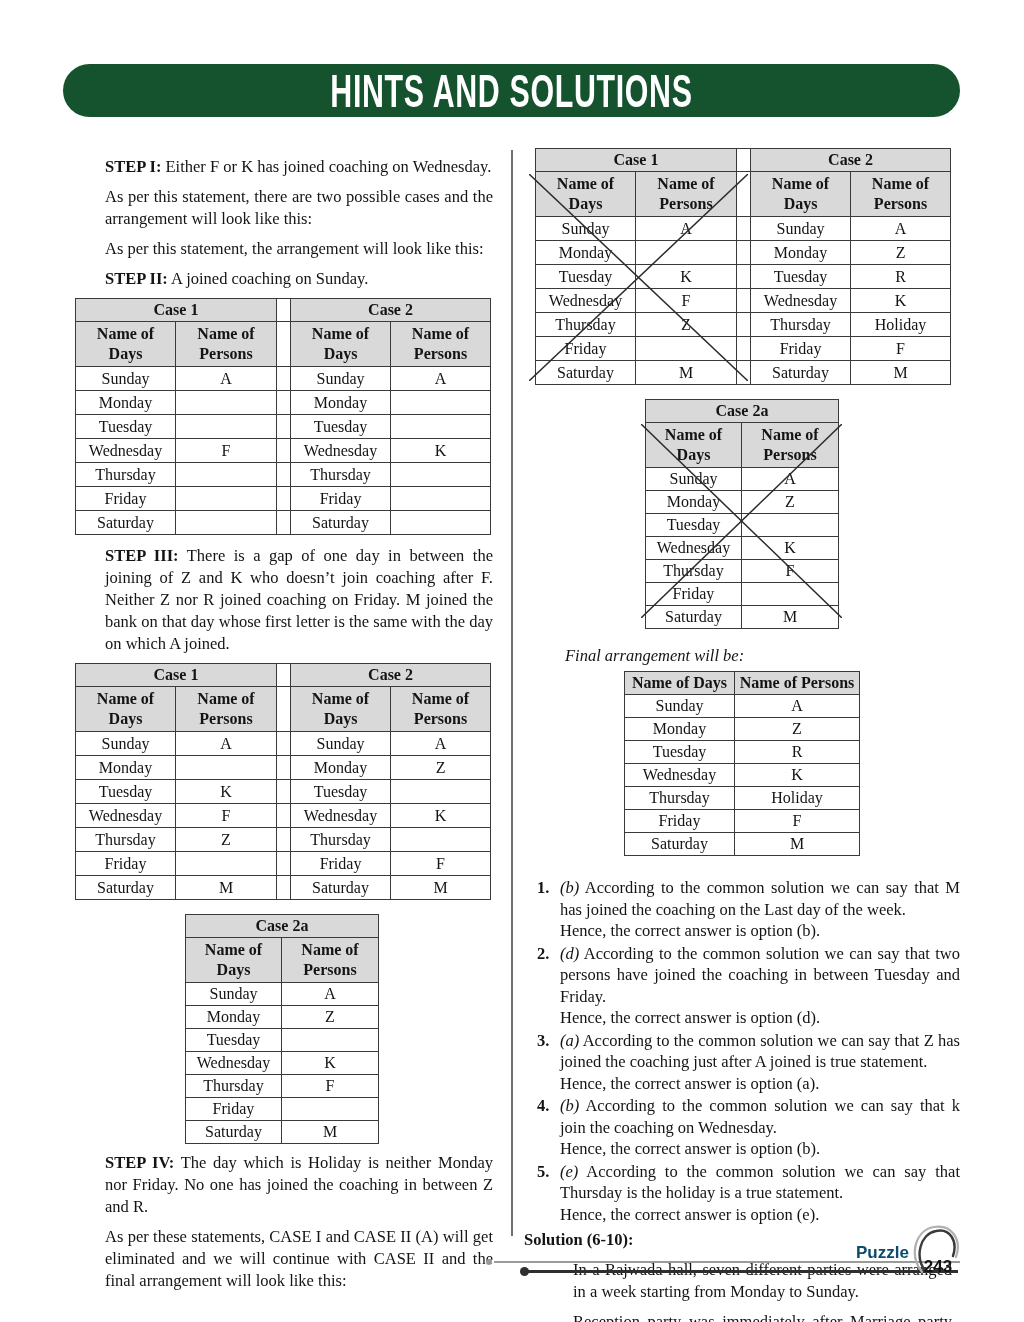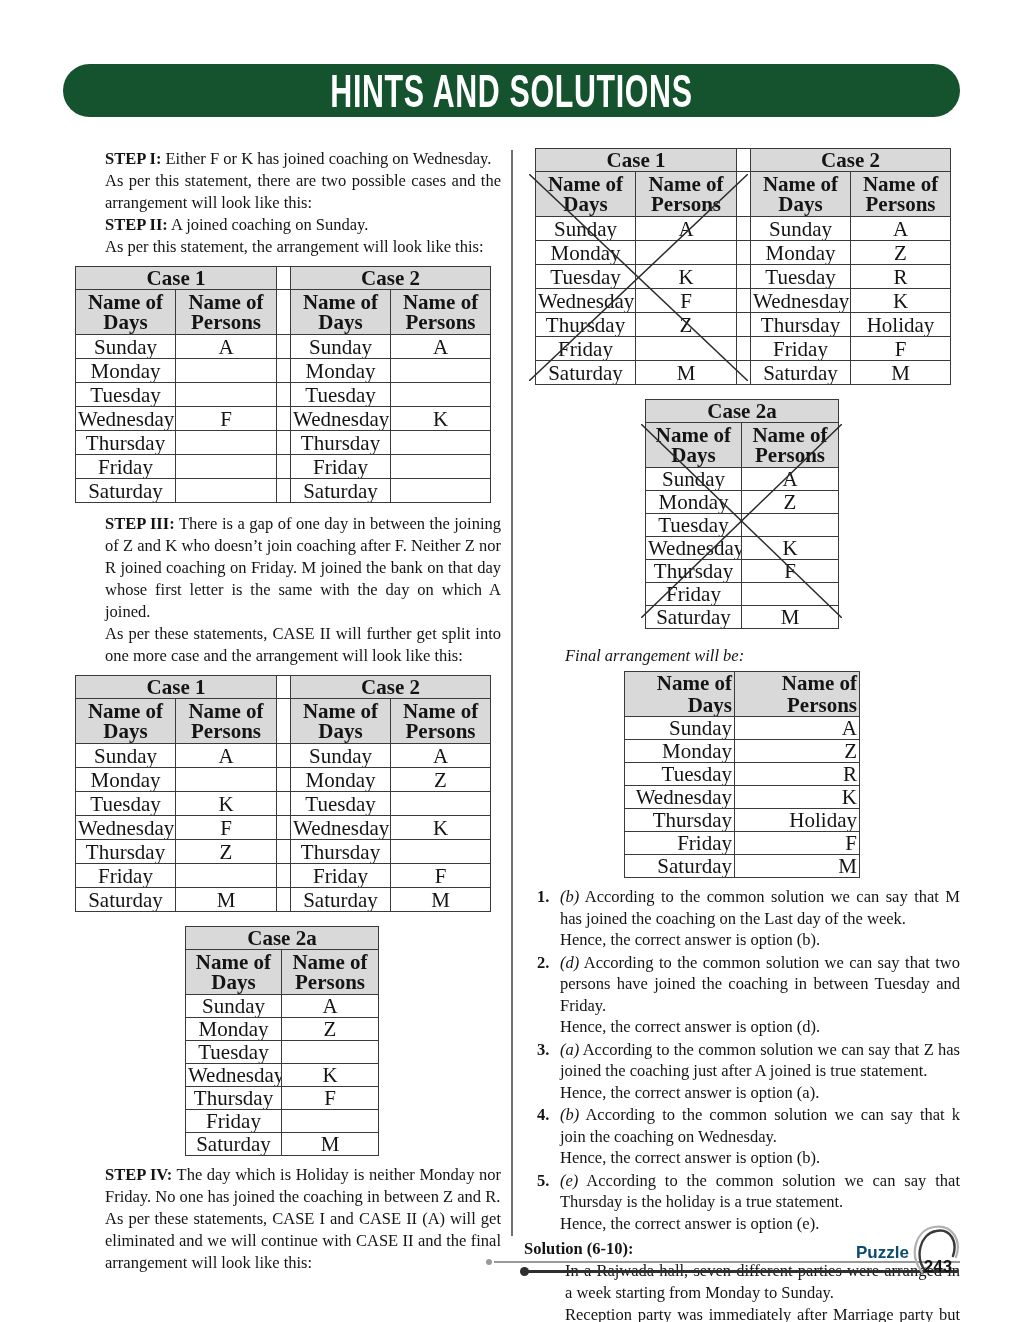--- a/index.html
+++ b/index.html
@@ -10,35 +10,35 @@
   
   .banner{position:absolute;left:63px;top:64px;width:897px;height:53px;
     background:#14532d;border-radius:27px;display:flex;align-items:center;justify-content:center;}
   .banner-title{font-family:"Liberation Sans",sans-serif;font-weight:bold;color:#ffffff;
     font-size:46px;transform:scaleX(0.66);white-space:nowrap;letter-spacing:1px;}
   
   .divider{position:absolute;left:511px;top:150px;width:2px;height:1086px;background:#707070;}
   .col-left{position:absolute;left:63px;top:148px;width:438px;font-size:16.5px;line-height:22px;}
   .col-right{position:absolute;left:524px;top:146px;width:436px;font-size:16.5px;line-height:22px;}
   .sol-heading{font-weight:bold;}
-  p{margin:0;}
+  p{margin:8px;}
   .indent{margin-left:42px;text-align:justify;}
   b.lbl{font-weight:bold;}
   
-  table{border-collapse:collapse;font-size:21px;text-align:center;table-layout:fixed;}
+  table{border-collapse:collapse;font-size:16px;text-align:center;table-layout:fixed;}
   td,th{border:1px solid #3a3a3a;padding:0 2px;overflow:hidden;}
   th{background:#d9d9d9;font-weight:bold;}
   th.sp,td.sp{background:#ffffff;}
   .title-row th{height:22px;}
   .name-row th{height:44px;line-height:20px;}
   .ptable td{height:23px;}
   .ptable{width:415px;margin:8px 0 10px 12px;}
   .stable{width:193px;margin:0 auto 8px;}
   .stable td{height:21px;}
-  .ftable{width:235px;margin:2px auto 8px;text-align:right;}
+  .ftable{width:235px;margin:2px auto 21px;}
   .ftable th{height:22px;}
   .ftable td{height:19px;}
   .wrap{position:relative;}
   svg.cross{position:absolute;pointer-events:none;}
   svg.cross line{stroke:#2b2b2b;stroke-width:1.5;vector-effect:non-scaling-stroke;}
   
   .answers{margin:6px 0 4px 13px;line-height:21.5px;}
   .ans{position:relative;padding-left:23px;margin-bottom:1px;}
   .ans .num{position:absolute;left:0;top:0;font-weight:bold;}
   .ans .body{text-align:justify;}
@@ -60,22 +60,22 @@
 <div class="banner">
   <div class="banner-title">HINTS AND SOLUTIONS</div>
 </div>
 
 <div class="divider"></div>
 
 <div class="col-left">
 
   <p class="indent"><b class="lbl">STEP I:</b> <span>Either F or K has joined coaching on Wednesday.</span></p>
   <p class="indent">As per this statement, there are two possible cases and the arrangement will look like this:</p>
+  <p class="indent">As per this statement, the arrangement will look like this:</p>
   <p class="indent"><b class="lbl">STEP II:</b> <span>A joined coaching on Sunday.</span></p>
-  <p class="indent">As per this statement, the arrangement will look like this:</p>
 
   <table class="ptable">
     <colgroup>
         <col style="width:100px">
         <col style="width:101px">
         <col style="width:14px">
         <col style="width:100px">
         <col style="width:100px">
       </colgroup>
     <thead>
@@ -158,21 +158,20 @@
           <td>Saturday</td>
           <td></td>
           <td class="sp"></td>
           <td>Saturday</td>
           <td></td>
         </tr>
       </tbody>
   </table>
 
   <p class="indent"><b class="lbl">STEP III:</b> <span>There is a gap of one day in between the joining of Z and K who doesn’t join coaching after F. Neither Z nor R joined coaching on Friday. M joined the bank on that day whose first letter is the same with the day on which A joined.</span></p>
-  <p class="indent">As per these statements, CASE II will further get split into one more case and the arrangement will look like this:</p>
 
   <table class="ptable" style="margin-bottom:14px">
     <colgroup>
         <col style="width:100px">
         <col style="width:101px">
         <col style="width:14px">
         <col style="width:100px">
         <col style="width:100px">
       </colgroup>
     <thead>

